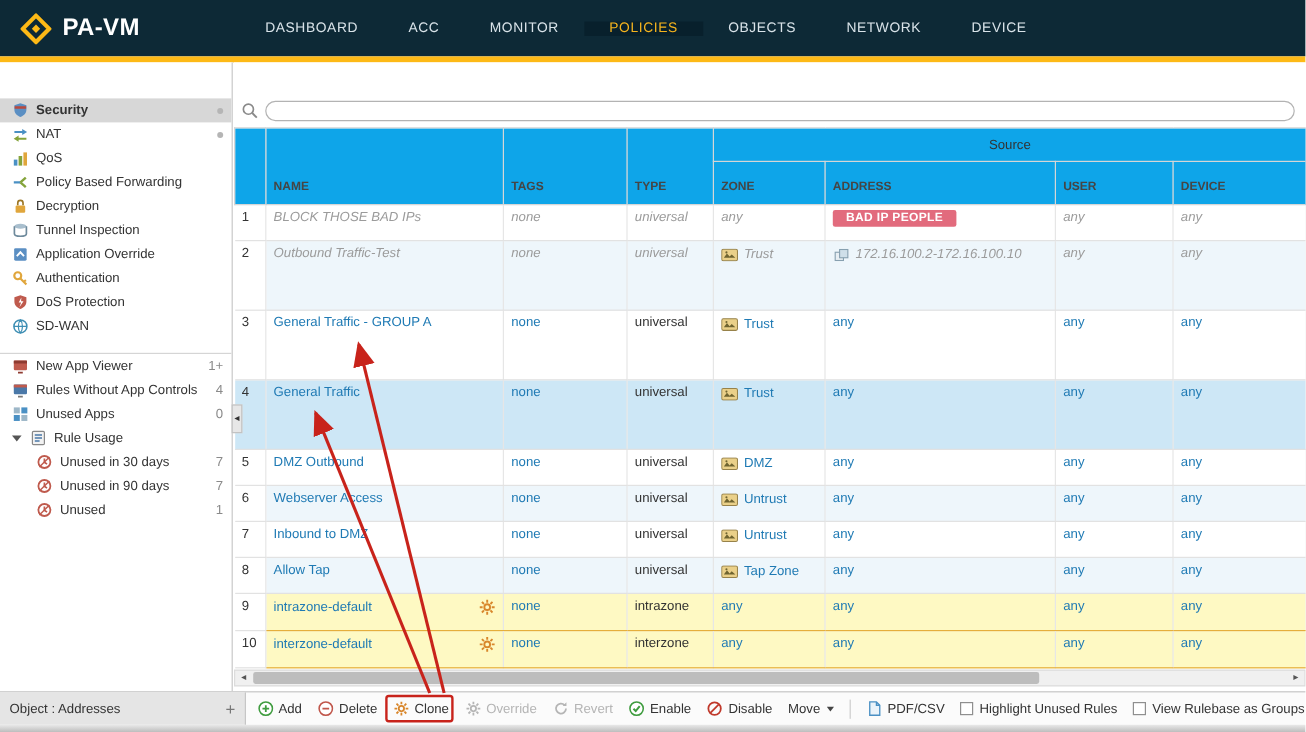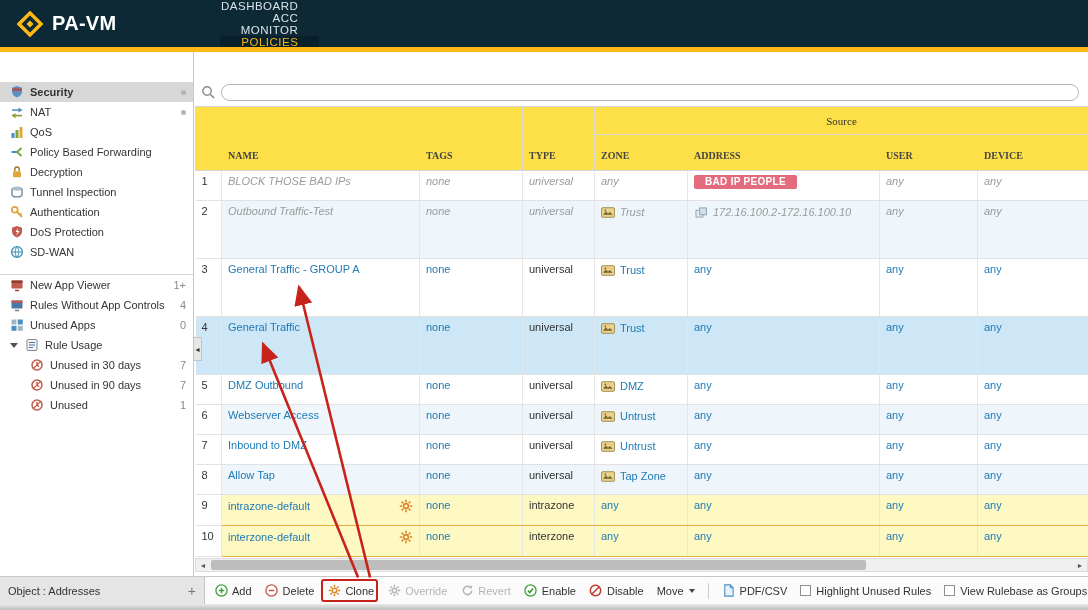--- a/index.html
+++ b/index.html
@@ -3,21 +3,21 @@
 <meta charset="utf-8">
 <style>
   *{box-sizing:border-box;margin:0;padding:0;}
   body{margin:0;background:#ffffff;font-family:"Liberation Sans",sans-serif;}
   .screen{position:relative;width:1088px;height:610px;background:#fff;overflow:hidden;font-size:11px;color:#333;}
 
   
   .topbar{position:absolute;top:0;left:0;right:0;height:47px;background:#0d2936;display:flex;align-items:stretch;}
   .brand{display:flex;align-items:center;gap:9px;padding-left:17px;width:200px;}
   .brand-name{color:#fff;font-size:20px;font-weight:bold;letter-spacing:.3px;}
-  .nav{display:flex;align-items:flex-end;flex-direction:column;}
+  .nav{display:flex;align-items:center;}
   .nav-item{display:flex;align-items:center;padding:0 21px;color:#d9e3e9;font-size:11.5px;letter-spacing:.5px;cursor:pointer;}
   .nav-item.active{background:#08202c;color:#f4b31e;}
   .stripe{position:absolute;top:47px;left:0;right:0;height:5px;background:#fdb916;}
 
   
   .sidebar{position:absolute;top:52px;left:0;bottom:34px;width:194px;background:#fff;border-right:1px solid #c9c9c9;overflow:hidden;}
   .side-list{padding-top:30px;}
   .side-item{height:20px;display:flex;align-items:center;gap:6px;padding:0 7px 0 10px;cursor:pointer;white-space:nowrap;}
   .side-item.selected{background:#d7d7d7;font-weight:bold;}
   .side-item .dot{width:5px;height:5px;border-radius:50%;background:#b5b5b5;margin-left:auto;flex:none;}
@@ -32,21 +32,21 @@
   .collapse-tab{position:absolute;left:193px;top:337px;width:9px;height:24px;background:#e7e7e7;border:1px solid #c2c2c2;display:flex;align-items:center;justify-content:center;font-size:7px;color:#333;z-index:6;cursor:pointer;}
 
   
   .main{position:absolute;top:52px;left:195px;right:0;bottom:34px;background:#fff;}
   .searchbar{position:absolute;top:26px;left:0;right:0;height:28px;display:flex;align-items:center;padding:0 6px;background:#fff;}
   .search-input{flex:1;height:17px;border:1px solid #b3b3b3;border-radius:9px;margin-left:6px;margin-right:3px;font-size:11px;padding:0 8px;outline:none;font-family:"Liberation Sans",sans-serif;}
   .rules{position:absolute;top:54px;left:0;}
   table{border-collapse:collapse;table-layout:fixed;width:893px;}
   thead tr.grouprow{height:28px;}
   thead tr.colrow{height:36px;}
-  th{background:#fde047;border:1px solid #d6d6d6;font-size:10px;color:#454545;text-align:left;vertical-align:bottom;padding:4px 6px 9px 6px;font-weight:bold;font-family:Liberation Serif, serif;}
+  th{background:#0ea5e9;border:1px solid #d6d6d6;font-size:10px;color:#454545;text-align:left;vertical-align:bottom;padding:4px 6px 9px 6px;font-weight:bold;}
   th.source{text-align:center;font-weight:normal;font-size:11px;color:#333;vertical-align:middle;padding:4px;}
   td{border-right:1px solid #e6e6e6;border-bottom:1px solid #e2e2e2;padding:4px 6px;vertical-align:top;font-size:11px;background:#fff;}
   td.numcell{color:#333;font-style:normal;}
   tr.tint td{background:#eef6fb;}
   tr.tint td.numcell{background:#fff;}
   tr.selected td{background:#cde7f6;}
   tr.default-rule td{background:#fef9c3;border-top:1.5px solid #e5ae3c;border-bottom:1.5px solid #e5ae3c;}
   tr.default-rule td.numcell{background:#fff;border-top:1px solid #e2e2e2;border-bottom:1px solid #e2e2e2;}
   tr.disabled{color:#9b9b9b;font-style:italic;}
   tr.disabled .link{color:#9b9b9b;}
@@ -158,20 +158,29 @@
           <span class="side-label">Decryption</span>
         </div>
         <div class="side-item">
           <span class="icon">
             <svg viewBox="0 0 14 14">
               <ellipse cx="7" cy="3.6" rx="5" ry="2.1" fill="#a9bfce"></ellipse>
               <path d="M2 3.6v6.2c0 1.2 2.2 2.1 5 2.1s5-.9 5-2.1V3.6" fill="none" stroke="#6e8a9c" stroke-width="1.4"></path>
             </svg>
           </span>
           <span class="side-label">Tunnel Inspection</span>
+        </div>
+        <div class="side-item">
+          <span class="icon">
+            <svg viewBox="0 0 14 14">
+              <rect x="1.8" y="1.8" width="10.4" height="10.4" rx="1.2" fill="#5b8fc3"></rect>
+              <path d="M4 8.4l3-3.2 3 3.2" stroke="#fff" stroke-width="1.6" fill="none"></path>
+            </svg>
+          </span>
+          <span class="side-label">Application Override</span>
         </div>
         <div class="side-item">
           <span class="icon">
             <svg viewBox="0 0 14 14">
               <circle cx="4.8" cy="4.8" r="2.9" fill="none" stroke="#e0a63c" stroke-width="1.8"></circle>
               <path d="M7 7l5 5M9.8 9.8l1.8-1.4" stroke="#e0a63c" stroke-width="1.8" fill="none"></path>
             </svg>
           </span>
           <span class="side-label">Authentication</span>
         </div>

